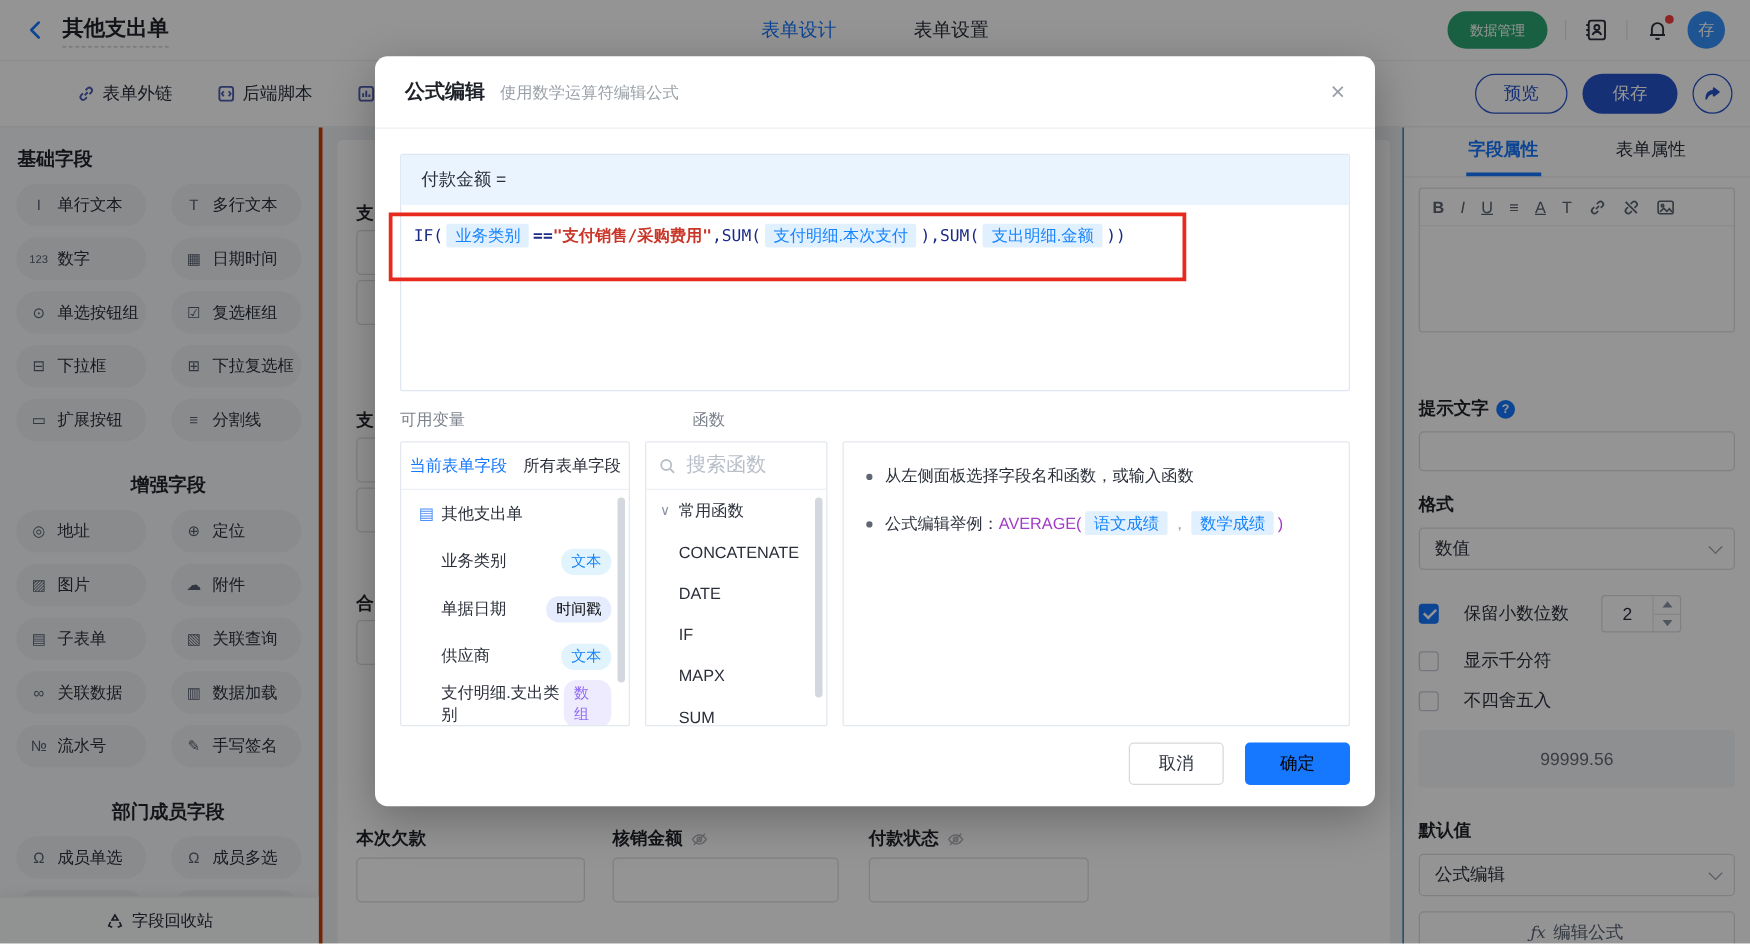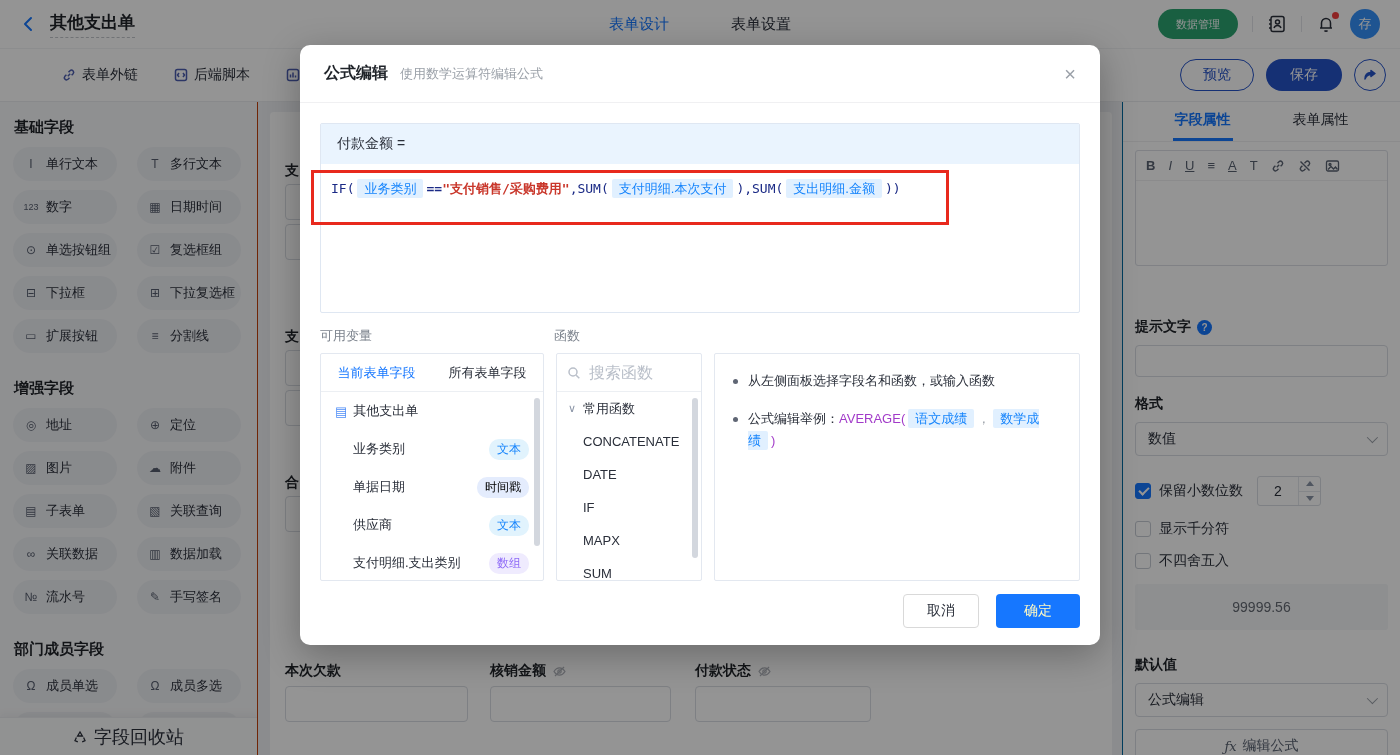--- a/index.html
+++ b/index.html
@@ -23,27 +23,27 @@
   
   .subbar{position:absolute;top:48px;left:0;right:0;height:54px;background:#fff;border-top:1px solid #f2f3f5;border-bottom:1px solid #ebedf0;display:flex;align-items:center;z-index:1;}
   .subbar-left{display:flex;gap:36px;margin-left:62px;}
   .sub-item{display:flex;align-items:center;gap:6px;cursor:pointer;color:#2a2f3a;}
   .subbar-right{position:absolute;right:14px;display:flex;align-items:center;gap:12px;}
   .btn-preview{width:74px;height:32px;border:1px solid #2553c9;border-radius:16px;color:#2553c9;display:flex;align-items:center;justify-content:center;background:#fff;cursor:pointer;}
   .btn-save{width:76px;height:32px;border-radius:16px;background:#2553c9;color:#fff;display:flex;align-items:center;justify-content:center;cursor:pointer;}
   .btn-share{width:32px;height:32px;border-radius:50%;border:1px solid #2553c9;display:flex;align-items:center;justify-content:center;background:#fff;cursor:pointer;}
 
   
-  .sidebar{position:absolute;top:102px;left:0;width:258px;bottom:0;background:#f7f8fa;border-right:1px solid #c2410c;z-index:1;overflow:hidden;}
+  .sidebar{position:absolute;top:102px;left:0;width:258px;bottom:0;background:#f7f8fa;border-right:3px solid #c2410c;z-index:1;overflow:hidden;}
   .sec-title{font-size:15px;font-weight:bold;color:#1f2329;margin:16px 0 10px 14px;}
-  .sec-title.mt{margin-top:26px;}
+  .sec-title.mt{margin-top:26px;text-align:center;}
   .pill-grid{display:grid;grid-template-columns:104px 104px;column-gap:20px;row-gap:9px;padding-left:13px;}
   .pill{height:34px;border-radius:17px;background:#edeff3;display:flex;align-items:center;gap:7px;padding:0 10px;font-size:13px;color:#2a2f3a;cursor:pointer;white-space:nowrap;overflow:hidden;}
   .pill .pic{width:16px;text-align:center;color:#565e6e;font-size:12px;flex:none;}
-  .recycle-bar{position:absolute;left:0;right:0;bottom:0;height:38px;background:#fafbfc;border-top:1px solid #ebedf0;box-shadow:0 -3px 8px rgba(31,35,41,.05);display:flex;align-items:center;justify-content:center;gap:7px;font-size:18px;cursor:pointer;z-index:2;}
+  .recycle-bar{position:absolute;left:0;right:0;bottom:0;height:38px;background:#fafbfc;border-top:1px solid #ebedf0;box-shadow:0 -3px 8px rgba(31,35,41,.05);display:flex;align-items:center;justify-content:center;gap:7px;font-size:13px;cursor:pointer;z-index:2;}
 
   
   .canvas{position:absolute;top:102px;left:258px;right:278px;bottom:0;background:#f0f2f5;}
   .canvas-card{position:absolute;left:12px;top:10px;right:10px;bottom:0;background:#fff;border-radius:4px 4px 0 0;}
   .fld-label{position:absolute;font-size:14px;font-weight:bold;color:#1f2329;display:flex;align-items:center;gap:6px;}
   .fld-input{position:absolute;height:36px;border:1px solid #d9dde3;border-radius:4px;background:#fff;}
 
   
   .rightpanel{position:absolute;top:102px;right:0;width:278px;bottom:0;background:#fff;border-left:1px solid #0369a1;z-index:1;overflow:hidden;}
   .rp-tabs{height:40px;display:flex;justify-content:center;gap:58px;border-bottom:1px solid #f0f0f2;}
@@ -52,21 +52,21 @@
   .rp-pad{padding:0 12px;}
   .editor{margin-top:8px;border:1px solid #dcdfe6;border-radius:3px;}
   .ed-toolbar{display:flex;align-items:center;gap:13px;padding:7px 10px;color:#5a6372;font-size:13px;border-bottom:1px solid #f0f0f2;}
   .ed-toolbar .tu{text-decoration:underline;}
   .ed-body{height:84px;}
   .rp-label{font-size:14px;font-weight:bold;color:#1f2329;display:flex;align-items:center;gap:6px;}
   .q-icon{width:15px;height:15px;border-radius:50%;background:#1677ff;color:#fff;font-size:10px;font-weight:bold;display:flex;align-items:center;justify-content:center;}
   .rp-input{height:32px;border:1px solid #d9dde3;border-radius:4px;background:#fff;width:100%;}
   .rp-select{height:34px;border:1px solid #d9dde3;border-radius:4px;background:#fff;display:flex;align-items:center;padding:0 12px;cursor:pointer;}
   .chev{margin-left:auto;width:8px;height:8px;border-right:1.6px solid #9aa0a8;border-bottom:1.6px solid #9aa0a8;transform:rotate(45deg) translateY(-2px);}
-  .cb-row{display:flex;align-items:center;gap:8px;margin-top:14px;font-size:14px;color:#2a2f3a;}
+  .cb-row{display:flex;align-items:center;gap:20px;margin-top:14px;font-size:14px;color:#2a2f3a;}
   .cb{width:16px;height:16px;border:1px solid #c6cbd4;border-radius:3px;background:#fff;position:relative;cursor:pointer;flex:none;}
   .cb.checked{background:#1677ff;border-color:#1677ff;}
   .cb.checked::after{content:"";position:absolute;left:3px;top:3px;width:8px;height:4px;border-left:2px solid #fff;border-bottom:2px solid #fff;transform:rotate(-45deg);}
   .stepper{margin-left:6px;width:64px;height:30px;border:1px solid #d9dde3;border-radius:3px;display:flex;overflow:hidden;}
   .stepper .val{flex:1;display:flex;align-items:center;justify-content:center;font-size:14px;}
   .stepper .arrows{width:22px;border-left:1px solid #e4e7ec;display:flex;flex-direction:column;}
   .stepper .arrows div{flex:1;display:flex;align-items:center;justify-content:center;cursor:pointer;}
   .stepper .arrows div:first-child{border-bottom:1px solid #e4e7ec;}
   .tri-up{width:0;height:0;border-left:4px solid transparent;border-right:4px solid transparent;border-bottom:5px solid #8a94a6;}
   .tri-dn{width:0;height:0;border-left:4px solid transparent;border-right:4px solid transparent;border-top:5px solid #8a94a6;}
@@ -85,21 +85,21 @@
   .formula-box{border:1px solid #dfe7f2;border-radius:2px;}
   .formula-head{height:40px;background:#eaf4fe;display:flex;align-items:center;padding:0 16px;font-size:14px;color:#2a2f3a;}
   .formula-content{height:148px;padding:13px 10px;font-family:"DejaVu Sans Mono",monospace;font-size:13px;line-height:24px;cursor:text;}
   .fn{color:#1b2a86;}
   .op{color:#1b2a86;font-weight:bold;}
   .str{color:#c9362a;font-weight:bold;}
   .tok{background:#e1f0ff;color:#1684fc;border-radius:2px;padding:2px 7px;margin:0 3px;font-family:"Liberation Sans","DejaVu Sans",sans-serif;cursor:pointer;}
   .cols-labels{display:flex;margin-top:14px;font-size:13px;color:#7b828c;}
   .cols{display:flex;gap:12px;margin-top:8px;}
   .panel{border:1px solid #e3e8f0;border-radius:2px;height:228px;position:relative;overflow:hidden;background:#fff;}
-  .vars-panel{width:224px;flex:none;}
+  .vars-panel{width:184px;flex:none;}
   .fns-panel{width:146px;flex:none;}
   .help-panel{flex:1;}
   .vp-tabs{height:38px;display:flex;border-bottom:1px solid #eceff3;font-size:13px;}
   .vp-tab{flex:1;display:flex;align-items:center;justify-content:center;cursor:pointer;}
   .vp-tab.active{color:#1677ff;}
   .vrow{height:38px;display:flex;align-items:center;padding:0 14px;font-size:13px;cursor:pointer;}
   .vrow.root{gap:6px;}
   .vrow.field{padding-left:32px;}
   .vrow .badge{margin-left:auto;font-size:12px;padding:2px 8px;border-radius:10px;}
   .badge.text{color:#1684fc;background:#e1f3fd;}
@@ -111,21 +111,21 @@
   .search-row input::placeholder{color:#b9bfc9;}
   .frow{height:33px;display:flex;align-items:center;padding:0 10px;font-size:13px;cursor:pointer;gap:6px;}
   .frow .caret{color:#8a94a6;font-size:11px;width:10px;text-align:center;}
   .frow.item{padding-left:26px;}
   .help-inner{padding:16px 18px;font-size:13px;color:#2a2f3a;}
   .hline{display:flex;align-items:flex-start;gap:10px;margin-bottom:16px;line-height:22px;}
   .bullet{width:5px;height:5px;border-radius:50%;background:#5f6674;margin-top:9px;flex:none;}
   .purple{color:#a23bc9;}
   .m-footer{position:absolute;right:20px;bottom:17px;display:flex;gap:17px;}
   .btn-cancel{width:76px;height:34px;border:1px solid #d9d9d9;border-radius:4px;background:#fff;display:flex;align-items:center;justify-content:center;cursor:pointer;}
-  .btn-ok{width:84px;height:34px;border-radius:4px;background:#1677ff;color:#fef9c3;display:flex;align-items:center;justify-content:center;cursor:pointer;}
+  .btn-ok{width:84px;height:34px;border-radius:4px;background:#1677ff;color:#000000;display:flex;align-items:center;justify-content:center;cursor:pointer;}
   .red-annot{position:absolute;left:311px;top:170px;width:638px;height:55px;border:3px solid #e8291d;z-index:30;pointer-events:none;}
   svg{display:block;}
 </style>
 </head>
 <body>
 
 <div class="app">
 
   <div class="topbar">
     <div class="back">

